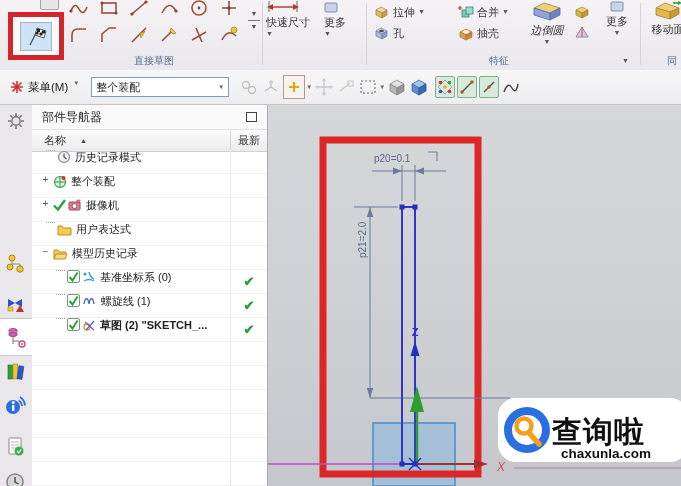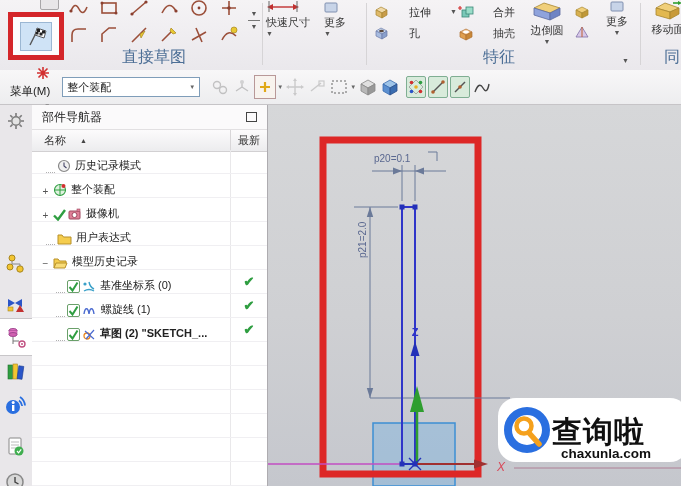--- a/index.html
+++ b/index.html
@@ -2,41 +2,41 @@
 <html><head>
 <meta charset="utf-8">
 <style>
   html,body{margin:0;padding:0;background:#888;}
   .app{position:relative;width:681px;height:486px;overflow:hidden;
        font-family:"Liberation Sans",sans-serif;background:#f0eef0;font-size:11px;color:#222;}
 
   
   .ribbon{position:absolute;left:0;top:0;width:681px;height:70px;
           background:linear-gradient(#f5f3f5,#eae8ec);border-bottom:1px solid #d2d0d3;}
-  .grouplabel{position:absolute;bottom:2px;text-align:center;color:#4d6f96;font-size:16px;white-space:nowrap;}
+  .grouplabel{position:absolute;bottom:2px;text-align:center;color:#4d6f96;font-size:10px;white-space:nowrap;}
   .vsep{position:absolute;top:3px;height:62px;width:1px;background:#d6d4d6;}
   .redbox{position:absolute;left:8px;top:12px;width:46px;height:38px;border:5px solid #d4262a;
           display:flex;align-items:center;justify-content:center;background:#fdfdfd;}
   .flagbtn{width:30px;height:27px;background:#cfe3f6;border:1px solid #9bb7d3;display:flex;align-items:center;justify-content:center;}
   .partial-icon{position:absolute;left:40px;top:-4px;width:17px;height:12px;border:1px solid #a8a6a8;background:#e8e6e8;border-radius:2px;}
   .sketch-grid{position:absolute;left:64px;top:-6px;display:grid;grid-template-columns:repeat(6,30px);grid-auto-rows:27px;}
   .scell{display:flex;align-items:center;justify-content:center;}
   .arrstack{position:absolute;left:248px;top:8px;width:12px;text-align:center;color:#555;font-size:7px;line-height:12px;}
   .arrstack .a2{border-top:1px solid #777;}
   .rcol{position:absolute;}
   .rlabel{font-size:11px;color:#333;white-space:nowrap;}
   .rarrow{font-size:7px;color:#555;line-height:8px;}
-  .featrow{position:absolute;display:flex;align-items:center;gap:19px;white-space:nowrap;}
+  .featrow{position:absolute;display:flex;align-items:center;gap:3px;white-space:nowrap;}
   .bigcol{position:absolute;text-align:center;}
 
   
   .menubar{position:absolute;left:0;top:70px;width:681px;height:35px;
            background:linear-gradient(#f8f7f8,#ededef);border-bottom:1px solid #c6c4c7;
            display:flex;align-items:center;padding-left:6px;box-sizing:border-box;}
-  .menubtn{display:flex;align-items:flex-end;gap:4px;padding:2px 4px;flex-direction:column;}
+  .menubtn{display:flex;align-items:flex-start;gap:4px;padding:2px 4px;}
   .combo{height:20px;background:#fff;border:1px solid #7f9db9;display:flex;align-items:center;
          justify-content:space-between;padding:0 4px;box-sizing:border-box;font-size:11px;}
   .tsicon{width:20px;height:22px;display:flex;align-items:center;justify-content:center;margin-left:2px;}
   .tsgreen{background:#d8ebdb;border:1px solid #7fae92;border-radius:2px;box-sizing:border-box;}
   .tinyarrow{font-size:6px;color:#666;margin-left:1px;}
 
   
   .resbar{position:absolute;left:0;top:105px;width:32px;bottom:0;background:#e9e7ea;
           border-right:1px solid #c8c6c9;overflow:hidden;}
   .ritem{position:absolute;left:0;width:32px;display:flex;justify-content:center;}
@@ -48,21 +48,21 @@
   .navtitle{height:24px;display:flex;align-items:center;padding:0 10px;background:#fbfafb;
             border-bottom:1px solid #e2e0e2;font-size:12px;color:#222;}
   .navfloat{margin-left:auto;width:9px;height:8px;border:1.5px solid #444;}
   .navhead{height:21px;display:flex;align-items:center;background:linear-gradient(#fcfbfc,#ececee);
            border-bottom:1px solid #d2d0d2;position:relative;padding-left:12px;font-size:11px;color:#333;}
   .sortarr{font-size:7px;color:#444;margin-left:14px;}
   .statuscol{position:absolute;right:0;top:0;width:36px;height:100%;border-left:1px solid #d8d6d8;
              display:flex;align-items:center;justify-content:center;}
   .rows{position:absolute;left:0;right:0;top:45px;bottom:0;}
   .rowsdivider{position:absolute;right:36px;top:0;bottom:0;width:1px;background:#e9e8ea;}
-  .trow{position:relative;height:24px;display:flex;align-items:flex-end;border-bottom:1px solid #f0eff2;
+  .trow{position:relative;height:24px;display:flex;align-items:flex-start;border-bottom:1px solid #f0eff2;
         padding-right:37px;box-sizing:border-box;font-size:11px;color:#222;white-space:nowrap;overflow:hidden;}
   .tstatus{position:absolute;right:0;top:0;width:36px;height:100%;display:flex;align-items:center;
            justify-content:center;color:#2f9e41;font-weight:bold;font-size:13px;}
   .texp{width:11px;text-align:center;color:#555;font-size:10px;flex:none;}
   .tind8{width:8px;flex:none;}.tind14{width:14px;flex:none;}.tind24{width:24px;flex:none;}
   .tdot{width:9px;border-top:1px dotted #b0b0b0;flex:none;}
   .tlabel{margin-left:4px;}
   .ticon{flex:none;margin-left:2px;}
 
   
@@ -222,21 +222,21 @@
     </div>
     <div class="featrow" style="left:458px;top:25px;">
       <svg width="16" height="16">
           <polygon points="2,7 8,4 14,7 8,10" fill="#f0c088" stroke="#b07030" stroke-width="0.7"></polygon>
           <polygon points="2,7 8,10 8,15 2,12" fill="#e0a050" stroke="#b07030" stroke-width="0.7"></polygon>
           <polygon points="8,10 14,7 14,12 8,15" fill="#c88838" stroke="#b07030" stroke-width="0.7"></polygon>
           <ellipse cx="8" cy="7" rx="3" ry="1.4" fill="#fff"></ellipse>
         </svg>
       <span class="rlabel">抽壳</span>
     </div>
-    <div class="bigcol" style="left:524px;top:0;width:46px;">
+    <div class="bigcol" style="left:524px;top:0;width:46px;font-style:italic;">
       <svg width="34" height="21">
           <polygon points="4,8 14,3 30,8 20,13" fill="#f0cf7a" stroke="#a8862f" stroke-width="0.8"></polygon>
           <polygon points="4,8 20,13 20,20 4,15" fill="#8fa3dc" stroke="#5a6aa0" stroke-width="0.8"></polygon>
           <polygon points="20,13 30,8 30,15 20,20" fill="#6f84c4" stroke="#5a6aa0" stroke-width="0.8"></polygon>
         </svg>
       <div class="rlabel">边倒圆</div>
       <div class="rarrow">▼</div>
     </div>
     <div class="bigcol" style="left:572px;top:4px;width:20px;">
       <svg width="16" height="15">

